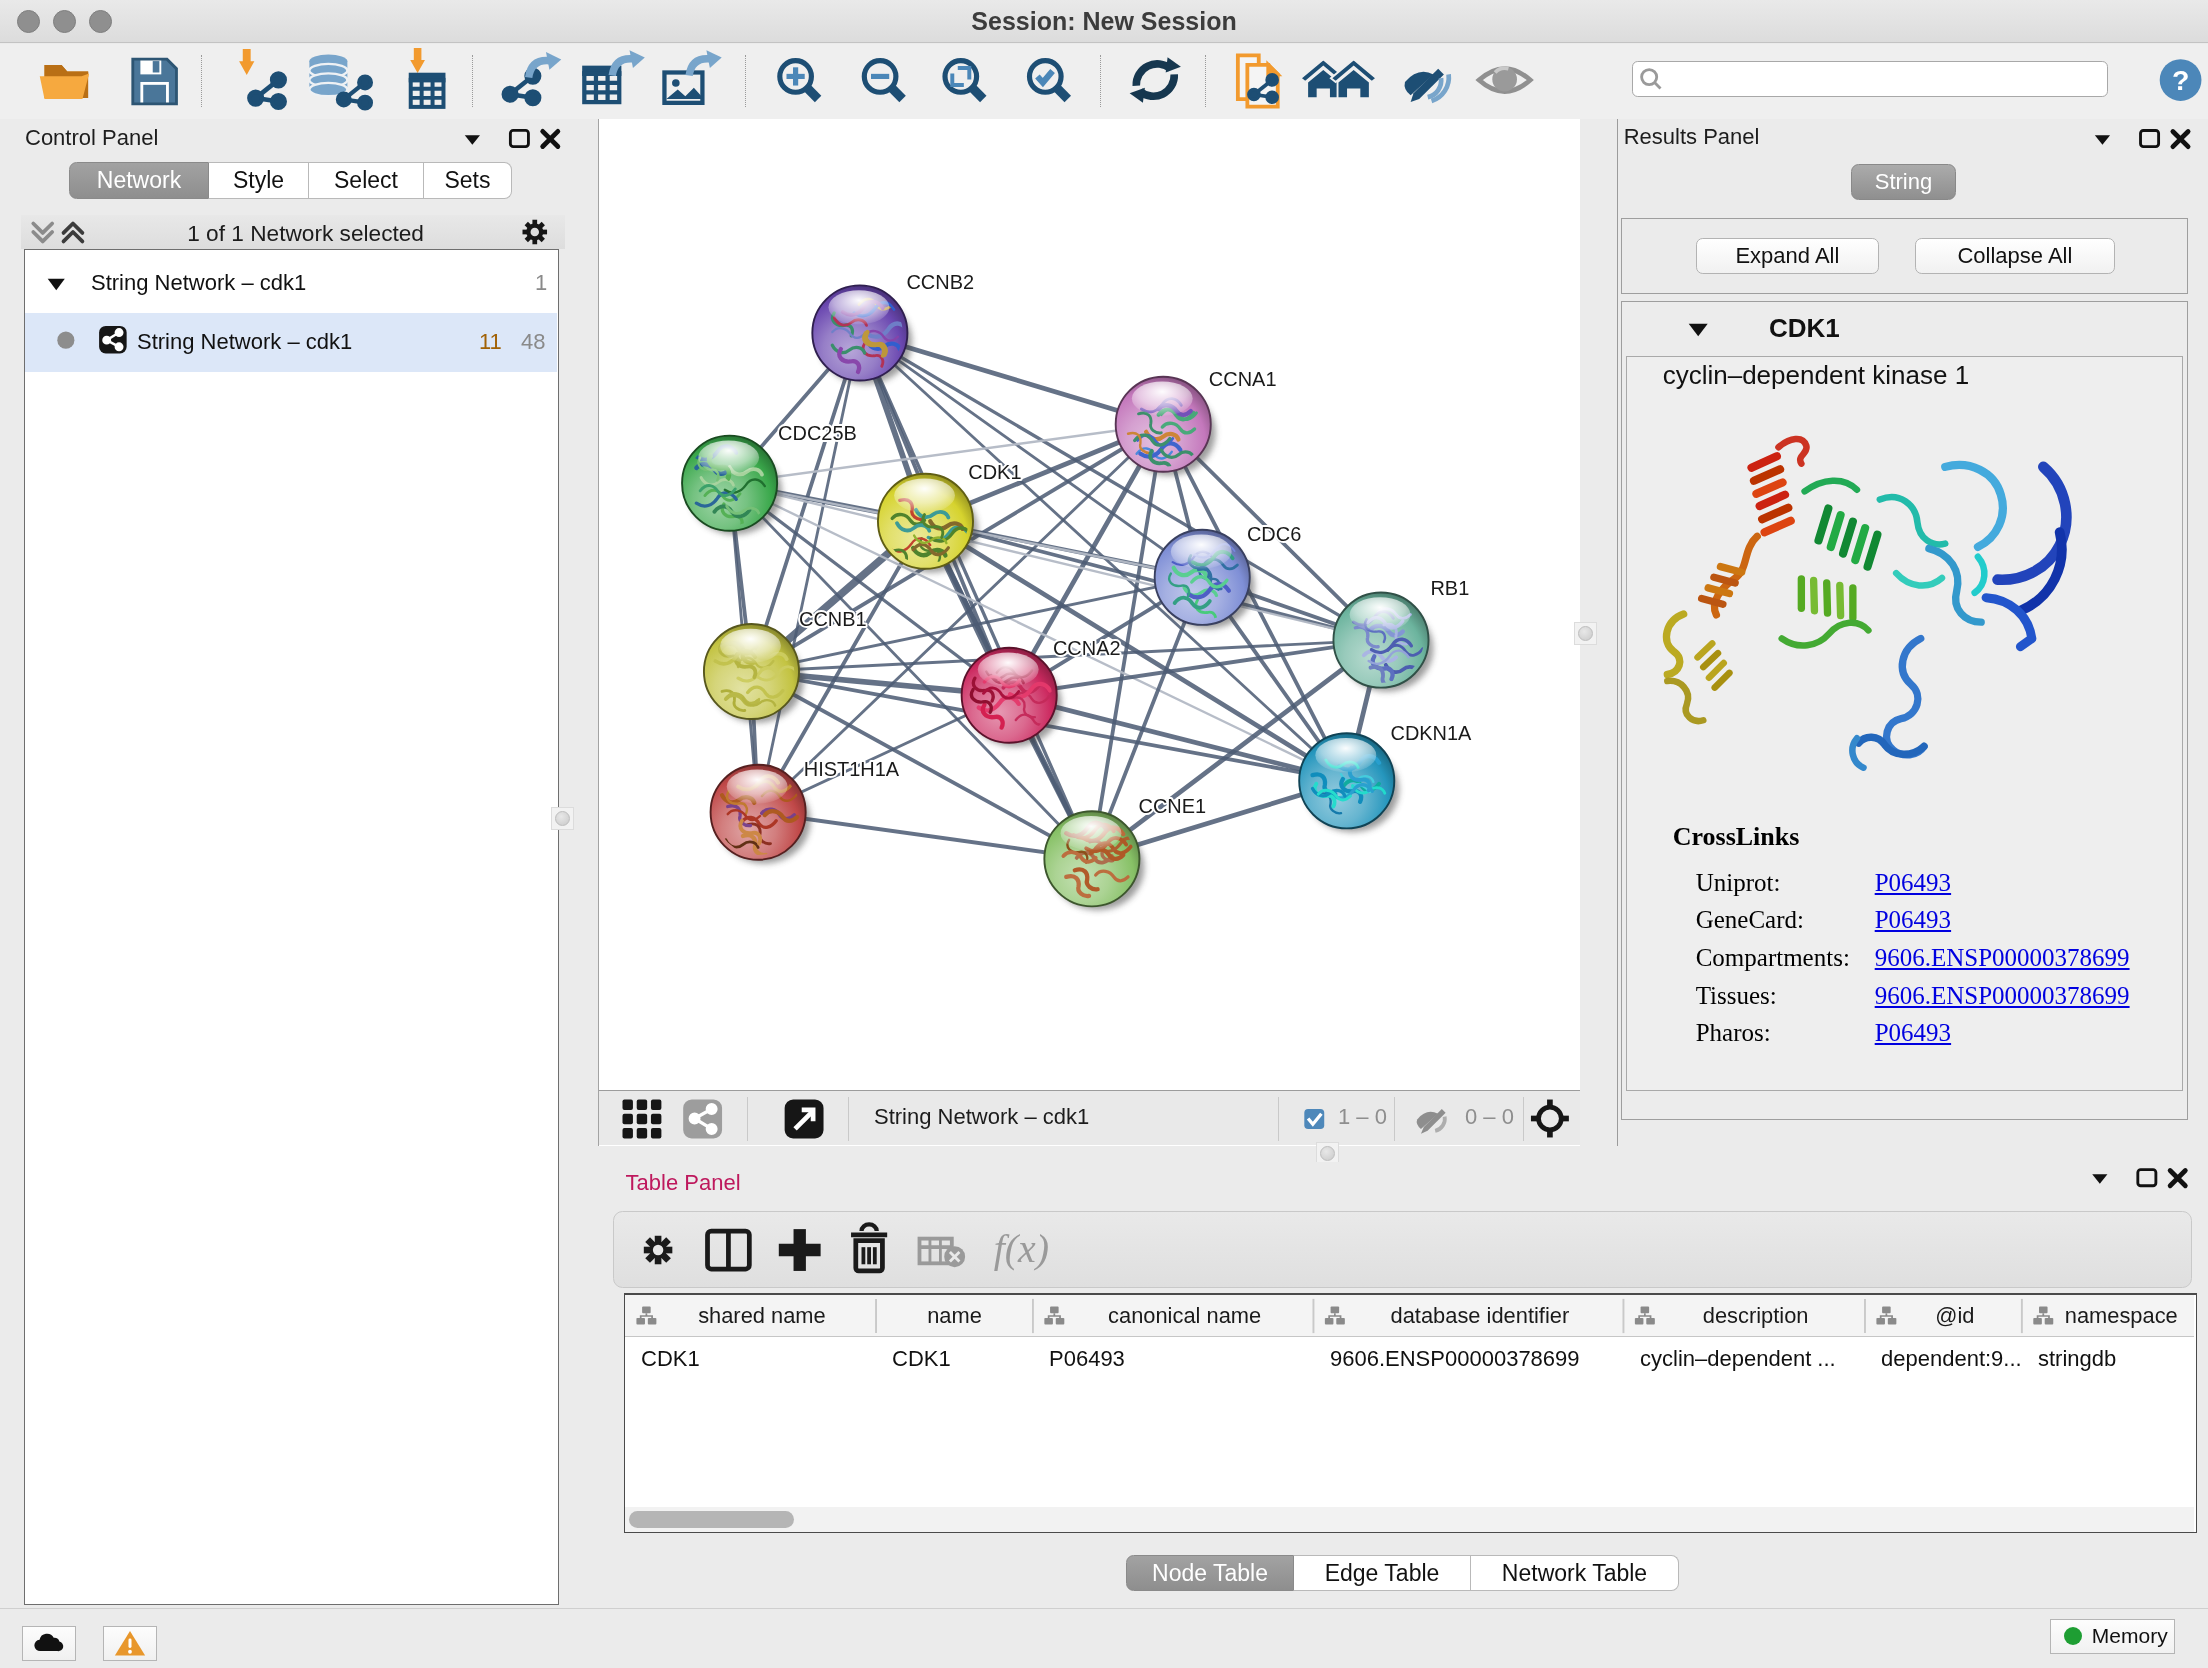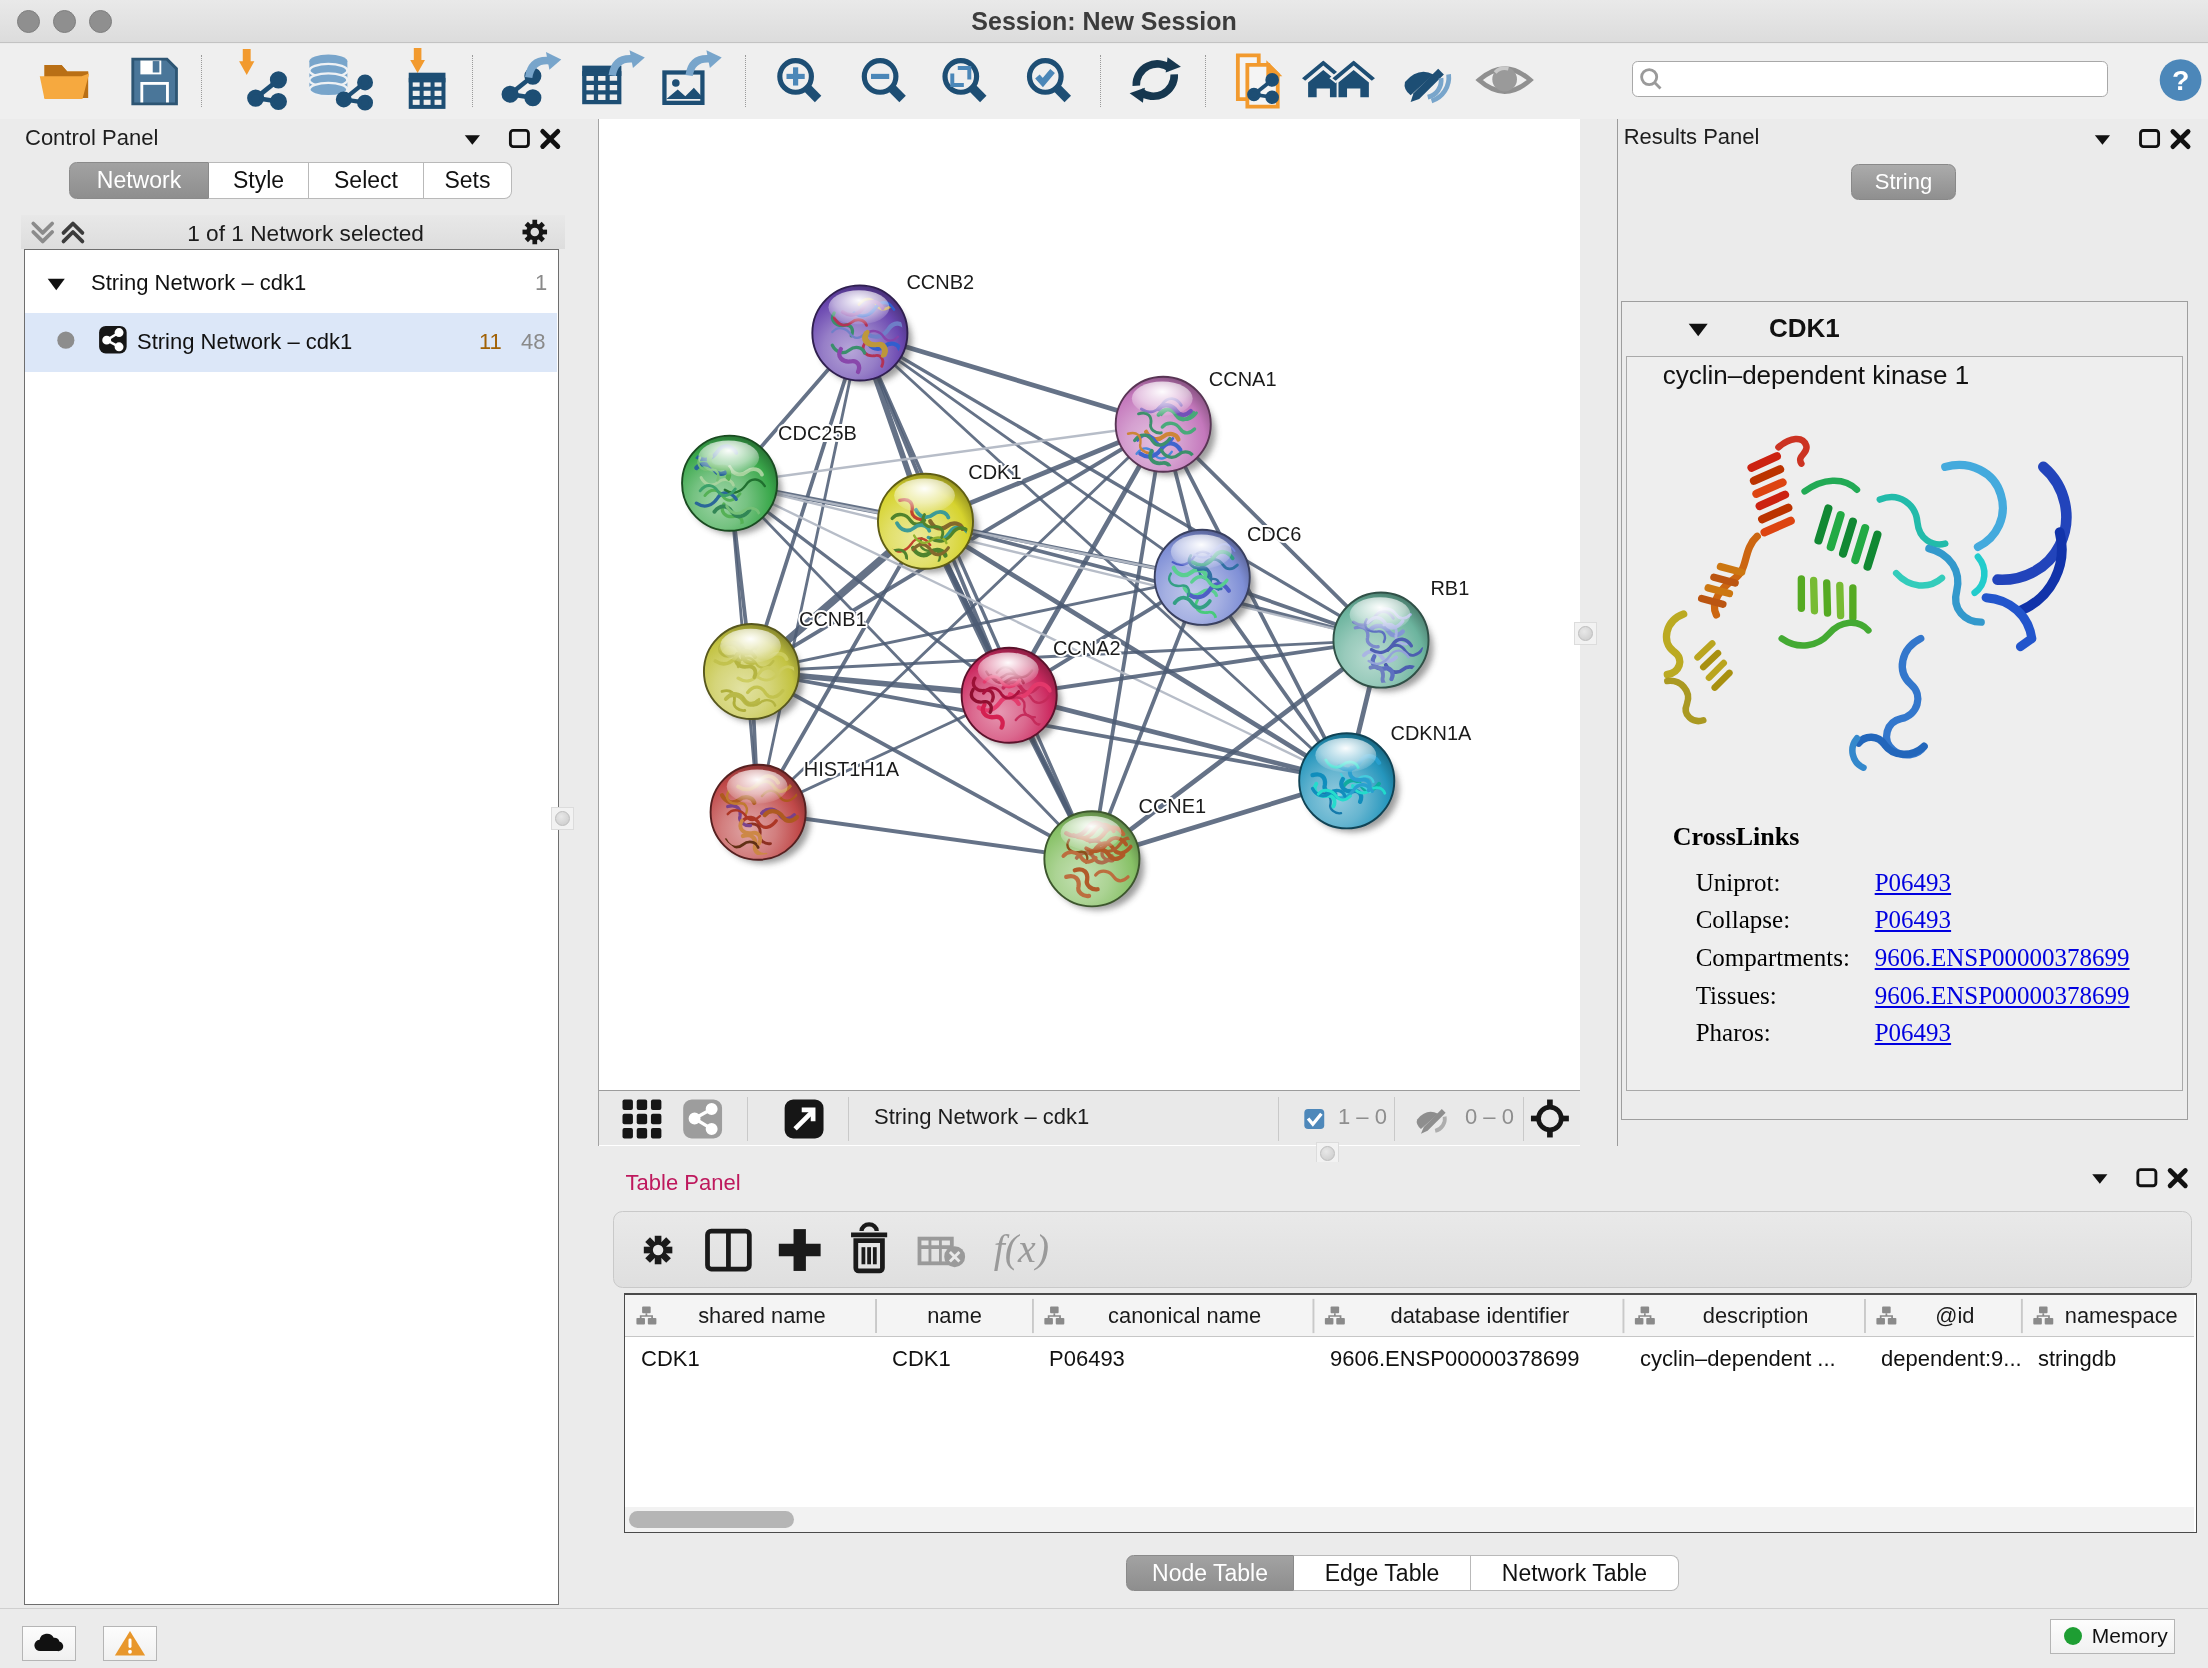--- a/index.html
+++ b/index.html
@@ -749,20 +749,24 @@
     </div>
   </div>
   <div id="rpanel" class="abs">
     <span style="position:absolute;left:5.7px;top:4.8px;font-size:22px;color:#1d1d1d;">Results Panel</span>
     <svg width="592" height="43" viewBox="0 0 622 45" style="position:absolute;left:0;top:0;">
       <path d="M501,17 l16,0 -8,10 z" fill="#111"></path>
       <rect x="549" y="12" width="19" height="17" rx="3" fill="none" stroke="#111" stroke-width="3"></rect>
       <path d="M583,13 l16,16 M599,13 l-16,16" stroke="#111" stroke-width="5" stroke-linecap="round"></path>
     </svg>
     <div style="position:absolute;left:233px;top:45px;width:105px;height:36px;background:linear-gradient(#ababab,#8f8f8f);border:1px solid #898989;border-radius:7.6px;color:#fff;font-size:22px;display:flex;align-items:center;justify-content:center;">String</div>
+    <div style="position:absolute;left:2.9px;top:99px;width:567px;height:76px;border:1px solid #9e9e9e;background:#ebebeb;">
+      <div class="rbtn" style="left:74px;top:19px;width:183px;height:36px;">Expand All</div>
+      <div class="rbtn" style="left:293px;top:19px;width:200px;height:36px;">Collapse All</div>
+    </div>
     <div style="position:absolute;left:2.9px;top:182px;width:567px;height:819px;border:1px solid #9e9e9e;background:#ececec;">
       <svg width="28.5" height="19" viewBox="0 0 30 20" style="position:absolute;left:61px;top:18px;">
           <path d="M6,4 l20,0 -10,13 z" fill="#111"></path>
         </svg>
       <span style="position:absolute;left:147px;top:10.5px;font-size:26px;font-weight:bold;color:#111;">CDK1</span>
       <div style="position:absolute;left:3.8px;top:54px;width:557px;height:735px;border:1px solid #a9a9a9;background:#eeeeee;">
         <span style="position:absolute;left:36px;top:2.9px;font-size:26px;color:#111;">cyclin–dependent kinase 1</span>
         <div id="protein">
             <svg width="557" height="533" viewBox="0 0 586 560" style="position:absolute;left:0;top:0px;">
               <g fill="none" stroke-linecap="round" stroke-linejoin="round" transform="translate(8,12) scale(0.86)">
@@ -812,21 +816,21 @@
           </div>
         <div style="position:absolute;left:46px;top:465px;width:495px;font-family:'Liberation Serif',serif;font-size:25px;color:#000;">
           <div style="font-weight:bold;font-size:26px;">CrossLinks</div>
           <table style="border-collapse:collapse;margin-top:12px;margin-left:23px;font-size:25px;">
             <tbody>
                 <tr>
                   <td style="padding:4.8px 0;width:179px;">Uniprot:</td>
                   <td><a style="color:#0000e0;text-decoration:underline;">P06493</a></td>
                 </tr>
             <tr>
-                  <td style="padding:4.8px 0;">Collapse:</td>
+                  <td style="padding:4.8px 0;">GeneCard:</td>
                   <td><a style="color:#0000e0;text-decoration:underline;">P06493</a></td>
                 </tr>
             <tr>
                   <td style="padding:4.8px 0;">Compartments:</td>
                   <td><a style="color:#0000e0;text-decoration:underline;">9606.ENSP00000378699</a></td>
                 </tr>
             <tr>
                   <td style="padding:4.8px 0;">Tissues:</td>
                   <td><a style="color:#0000e0;text-decoration:underline;">9606.ENSP00000378699</a></td>
                 </tr>

